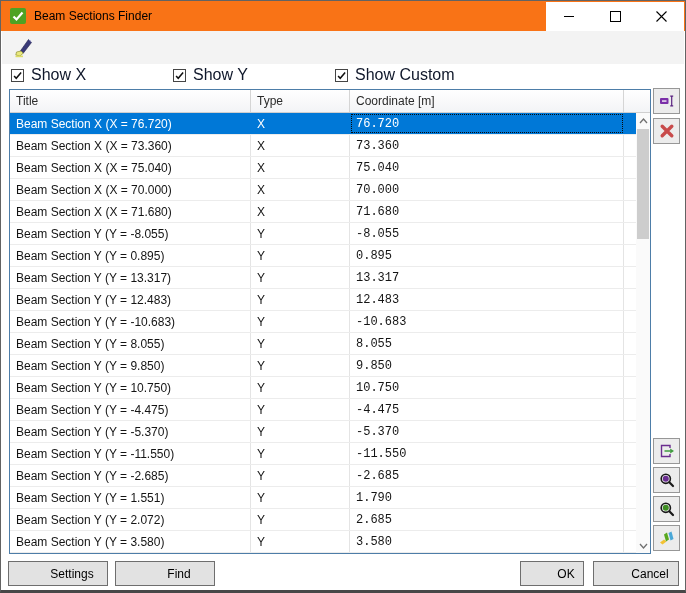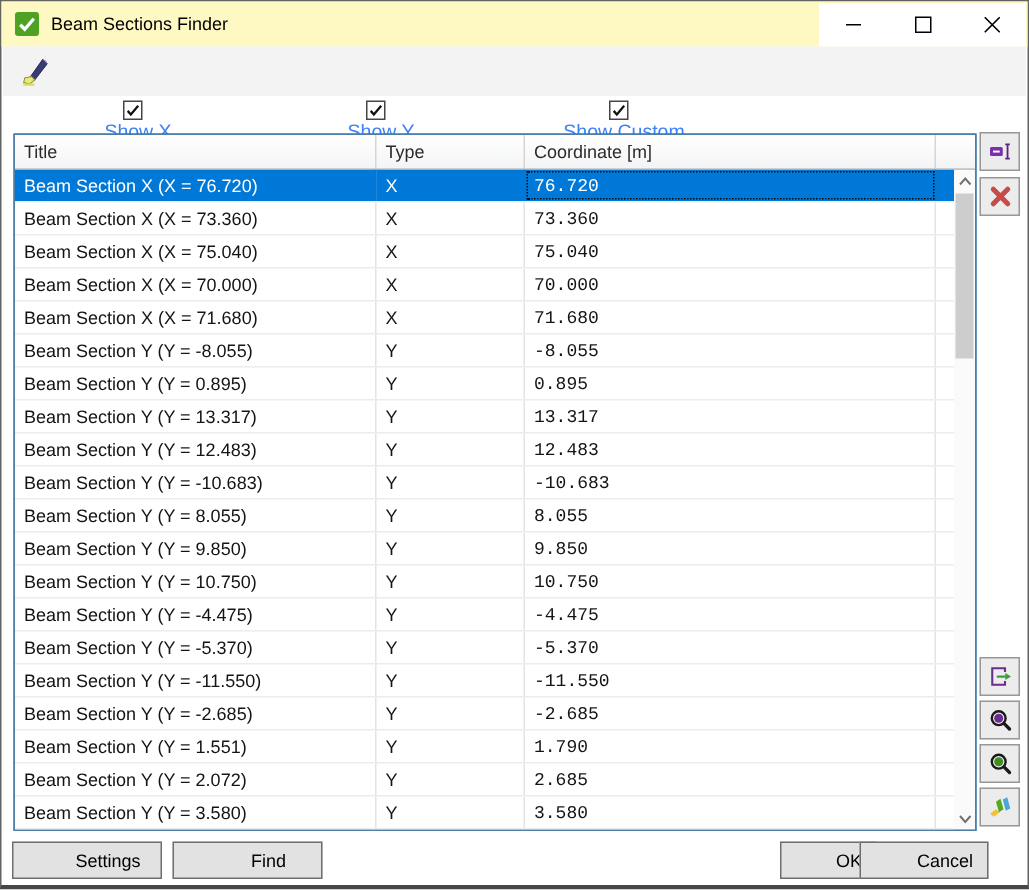--- a/index.html
+++ b/index.html
@@ -4,40 +4,40 @@
 <style>
   html,body{margin:0;padding:0;}
   body{
     width:686px;height:593px;position:relative;
     font-family:"Liberation Sans", sans-serif;
     background:#fff; overflow:hidden;
   }
   .dialog{position:absolute;inset:0;box-sizing:border-box;background:#fff;
     border:1px solid #636363;border-bottom:3px solid #474747;}
   
-  .titlebar{position:absolute;top:0;left:0;right:0;height:30px;background:#fef9c3;
+  .titlebar{position:absolute;top:0;left:0;right:0;height:30px;background:#f97316;
     display:flex;align-items:center;}
   .title-icon{margin-left:9px;width:16px;height:16px;flex:0 0 auto;}
   .title-text{margin-left:8px;font-size:12px;color:#000;}
   .win-controls{position:absolute;right:1px;top:1px;height:29px;display:flex;}
   .win-btn{width:46px;height:29px;display:flex;align-items:center;justify-content:center;background:#fff;}
   .min-glyph{width:10px;height:1px;background:#000;}
   .max-glyph{width:9px;height:9px;border:1px solid #000;}
   
   .toolbar{position:absolute;top:30px;left:1px;right:1px;height:33px;background:#f3f3f3;
     display:flex;align-items:center;}
   .tool-btn{margin-left:8px;width:28px;height:28px;display:flex;align-items:center;justify-content:center;}
   
   .filters{position:absolute;top:66px;left:10px;height:16px;display:flex;}
-  .filter{width:162px;display:flex;align-items:center;font-size:13px;color:#3b82f6;flex-direction:column;}
+  .filter{width:162px;display:flex;align-items:center;font-size:16px;color:#0f172a;}
   .cb{width:13px;height:13px;box-sizing:border-box;background:#fff;border:1px solid #454545;
     display:flex;align-items:center;justify-content:center;margin-right:7px;flex:0 0 auto;}
   
   .table{position:absolute;left:8px;top:88px;width:642px;height:465px;box-sizing:border-box;
-    border:1px solid #4d7da8;background:#0369a1;}
+    border:1px solid #4d7da8;background:#0f172a;}
   .thead{display:flex;height:23px;box-sizing:border-box;
     background:linear-gradient(#ffffff,#f3f4f6);border-bottom:1px solid #cfcfcf;}
   .hcell{font-size:12px;color:#2b2b2b;display:flex;align-items:center;padding-left:6px;
     box-sizing:border-box;border-right:1px solid #d5d5d5;}
   .h-title{width:241px;} .h-type{width:99px;} .h-coord{width:274px;}
   .tbody{position:absolute;top:23px;left:0;width:626px;bottom:0;overflow:hidden;background:#fff;}
   .trow{display:flex;height:22px;box-sizing:border-box;border-bottom:1px solid #ececec;}
   .cell{font-size:12px;color:#141414;display:flex;align-items:center;padding-left:6px;
     box-sizing:border-box;border-right:1px solid #e4e4e4;overflow:hidden;white-space:nowrap;}
   .c-title{width:241px;} .c-type{width:99px;} .c-coord{width:274px;font-family:Liberation Mono, monospace;} .c-fill{flex:1;border-right:none;}
@@ -52,21 +52,21 @@
   .side-btn{position:absolute;left:652px;width:27px;height:26px;box-sizing:border-box;
     background:#ececec;border:1px solid #979797;display:flex;align-items:center;justify-content:center;padding:0;}
   .sb-rename{top:87px;} .sb-delete{top:117px;}
   .sb-export{top:437px;} .sb-zoomp{top:466px;} .sb-zoomg{top:495px;} .sb-3d{top:524px;}
   
   .btn{position:absolute;height:25px;box-sizing:border-box;background:#e2e2e2;border:1px solid #6e6e6e;
     font-size:12px;color:#000;display:flex;align-items:center;justify-content:center;padding-left:34px;}
   .btn-settings{left:7px;top:560px;width:100px;}
   .btn-find{left:114px;top:560px;width:100px;}
   .btn-ok{left:519px;top:560px;width:64px;}
-  .btn-cancel{left:572px;top:560px;width:86px;}
+  .btn-cancel{left:592px;top:560px;width:86px;}
 </style>
 </head>
 <body>
 
 <div class="dialog">
 
   <div class="titlebar">
     <span class="title-icon">
       <svg width="16" height="16" viewBox="0 0 16 16">
         <rect width="16" height="16" rx="2" fill="#4ea223"></rect>

